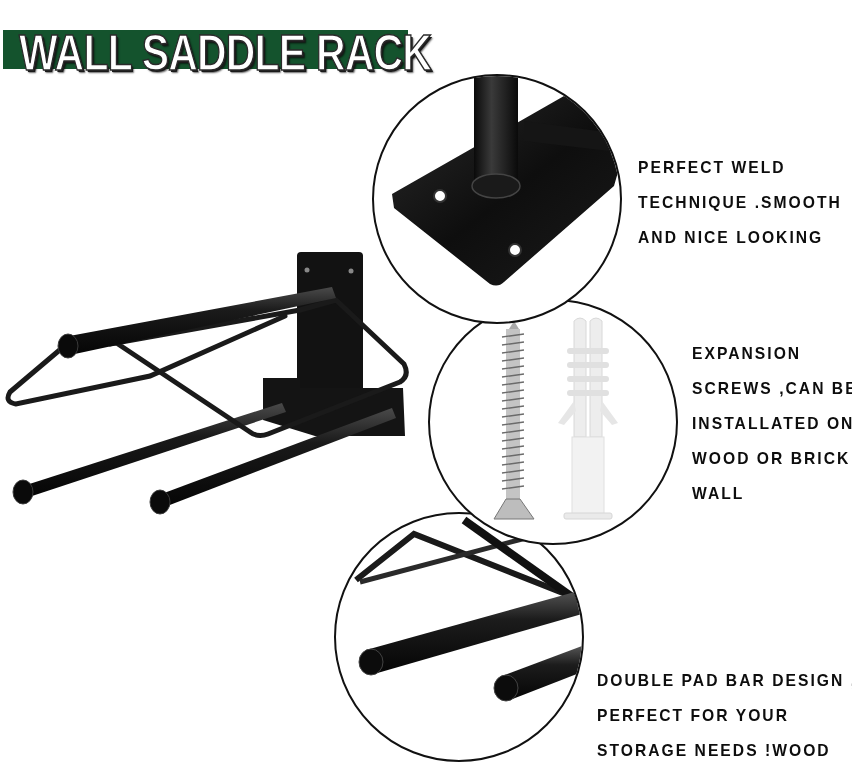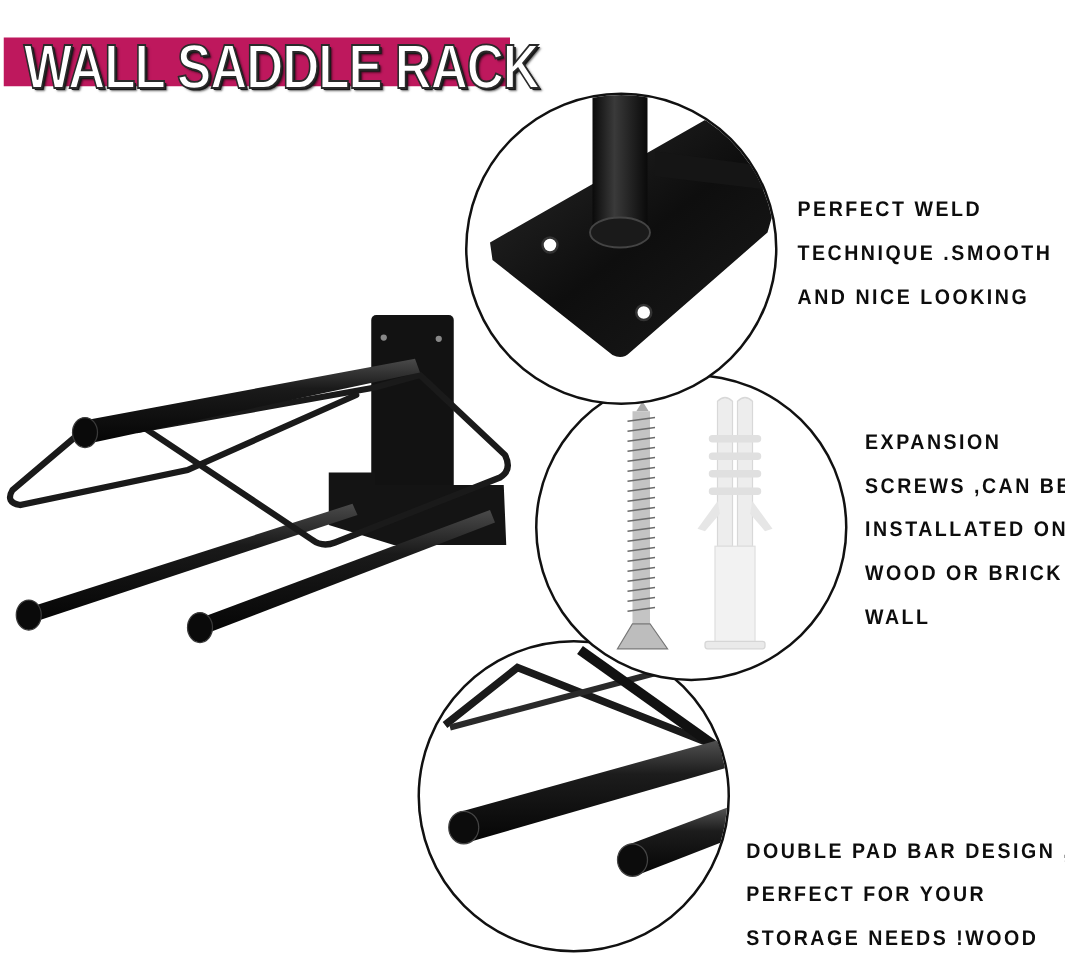--- a/index.html
+++ b/index.html
@@ -1,21 +1,21 @@
 <!DOCTYPE html>
 <html><head>
 <meta charset="utf-8">
 <style>
   html, body { margin: 0; padding: 0; background: #ffffff; }
   body { width: 852px; height: 763px; position: relative; overflow: hidden;
          font-family: "Liberation Sans", "DejaVu Sans", sans-serif; }
 
   
   .title-bar { position: absolute; left: 3px; top: 30px; width: 405px; height: 39px;
-               background: #be185d; }
+               background: #14532d; }
   .title-text { position: absolute; left: 16px; top: -6px; margin: 0;
                 font-family: "Liberation Sans", "DejaVu Sans", sans-serif;
                 font-weight: 900; font-size: 50px; line-height: 58px;
                 letter-spacing: -1px; color: #ffffff;
                 transform: scaleX(0.82); transform-origin: left top;
                 -webkit-text-stroke: 1.5px #2a2a2a;
                 text-shadow: 2px 2px 0 #1a1a1a, 3px 3px 2px rgba(0,0,0,0.6); white-space: nowrap; }
 
   
   .main-product { position: absolute; left: 0; top: 240px; width: 420px; height: 290px; }

